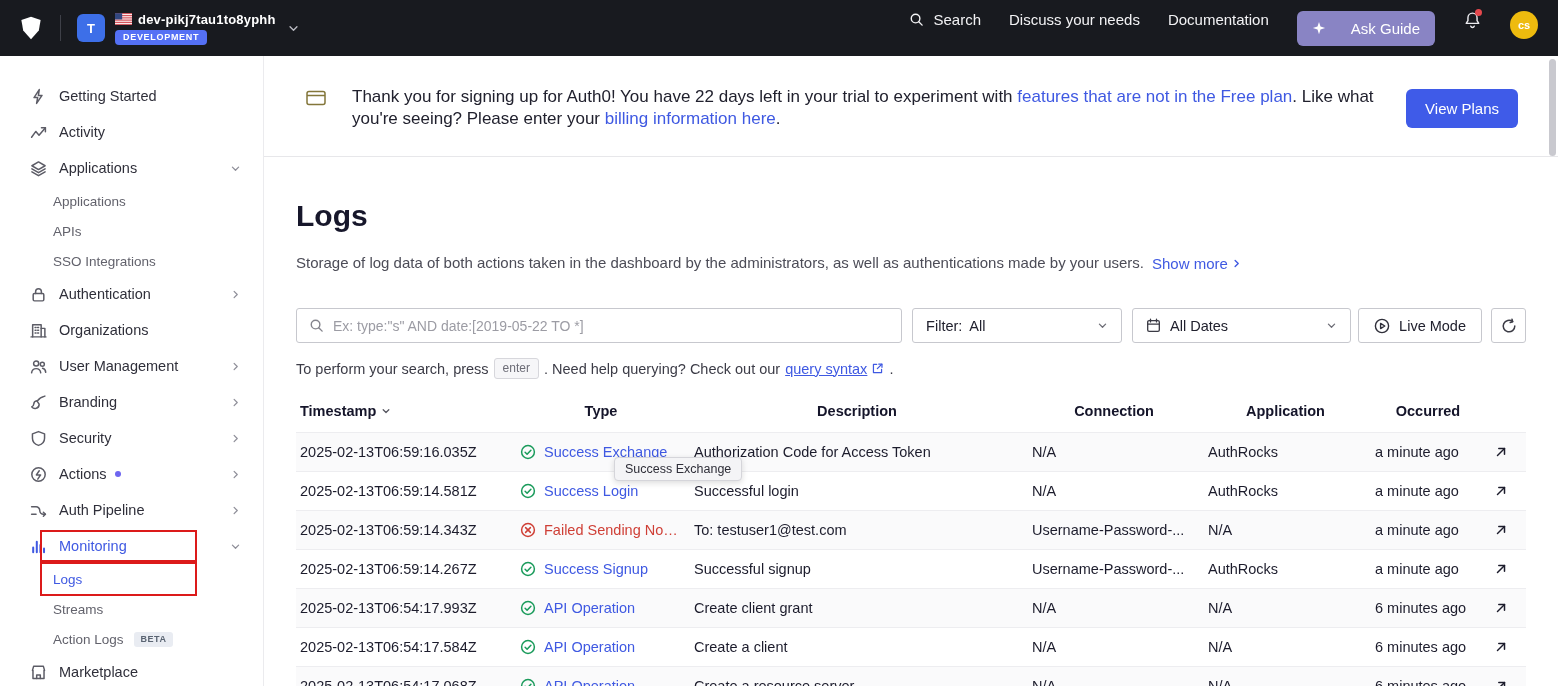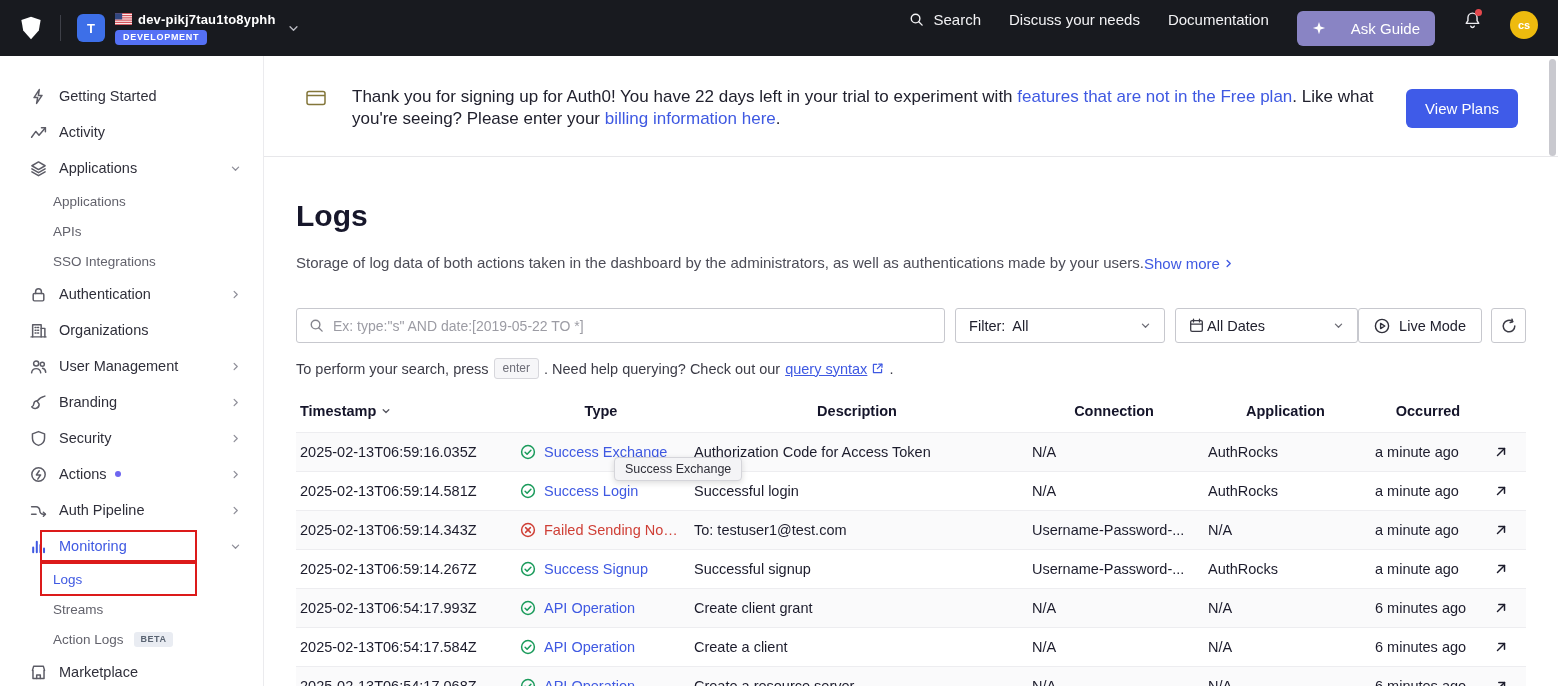--- a/index.html
+++ b/index.html
@@ -51,34 +51,34 @@
 .banner{display:flex;align-items:flex-start;padding:30px 40px 26px 42px;border-bottom:1px solid #e7e7ea}
 .banner-icon{color:#83763a;margin:4px 26px 0 0;flex:none}
 .banner-text{font-size:17px;line-height:22px;color:#21212e;max-width:1040px}
 .banner-text a{color:var(--link,#3f59e2)}
 .view-plans{margin-left:auto;align-self:center;background:var(--primary-button,#3f5be8);color:#fff;border:none;border-radius:6px;font-size:15px;padding:11px 19px}
 
 
 .content{padding:42px 32px 0 32px}
 .page-title{font-size:30px;font-weight:700;color:#17172b}
 .page-desc{margin-top:21px;font-size:15px;color:#4c4c57}
-.show-more{color:var(--link,#3f59e2);margin-left:0;display:inline-flex;align-items:center;gap:3px;vertical-align:-1px}
+.show-more{color:var(--link,#3f59e2);margin-left:8px;display:inline-flex;align-items:center;gap:3px;vertical-align:-1px}
 
 
 .controls{display:flex;margin-top:36px;height:35px}
 .search-box{flex:1;display:flex;align-items:center;gap:9px;border:1px solid #c7c8ce;border-radius:3px;padding:0 12px;color:#85858d;background:#fff}
 .search-box input{flex:1;border:none;outline:none;font-size:14px;color:#2b2b35;background:transparent}
 .search-box input::placeholder{color:#9c9ca4}
 .select{display:flex;align-items:center;border:1px solid #c7c8ce;border-radius:3px;padding:0 13px;margin-left:10px;font-size:14.5px;color:#21212e;cursor:pointer;background:#fff}
 .filter-select{width:210px}
 .filter-select .sel-label{margin-right:7px}
 .select .chev{margin-left:auto;color:#6d6d76;display:flex}
-.date-select{width:183px;gap:3px}
+.date-select{width:219px;gap:9px}
 .date-select .cal{color:#3b3b45;display:flex}
-.live-btn{display:flex;align-items:center;gap:9px;border:1px solid #c7c8ce;background:#fff;border-radius:3px;padding:0 15px;font-size:14.5px;color:#21212e}
+.live-btn{margin-left:7px;display:flex;align-items:center;gap:9px;border:1px solid #c7c8ce;background:#fff;border-radius:3px;padding:0 15px;font-size:14.5px;color:#21212e}
 .live-btn .ic{color:#2f2f3a;display:flex}
 .refresh-btn{margin-left:9px;width:35px;display:flex;align-items:center;justify-content:center;border:1px solid #c7c8ce;background:#fff;border-radius:3px;color:#3b3b45}
 
 
 .hint{margin-top:15px;font-size:14.5px;color:#3c3c47;display:flex;align-items:center;gap:5px}
 kbd.enter-chip{background:#f6f6f8;border:1px solid #d7d7dc;border-radius:3px;padding:2px 8px 3px;font-size:12px;color:#6d6d77;font-family:"Liberation Sans",sans-serif}
 .hint a{color:var(--link,#3f59e2);text-decoration:underline;display:inline-flex;align-items:center;gap:4px}
 
 
 .log-table-wrap{position:relative;margin-top:18px}

